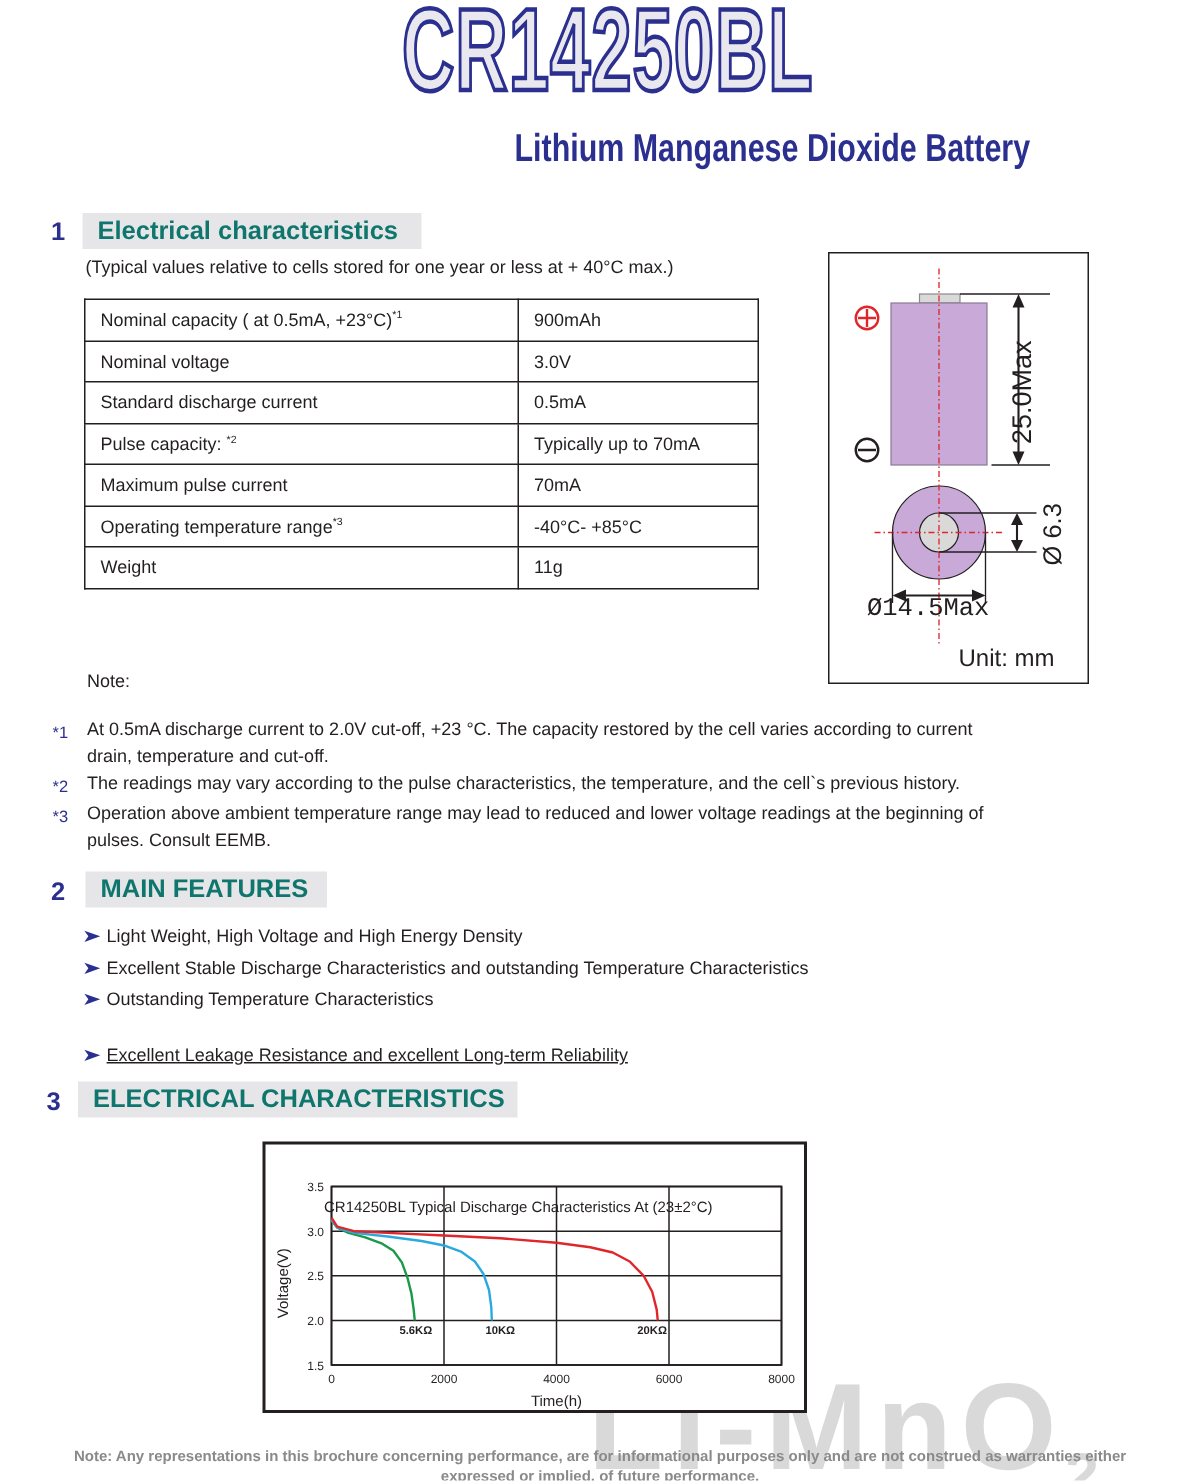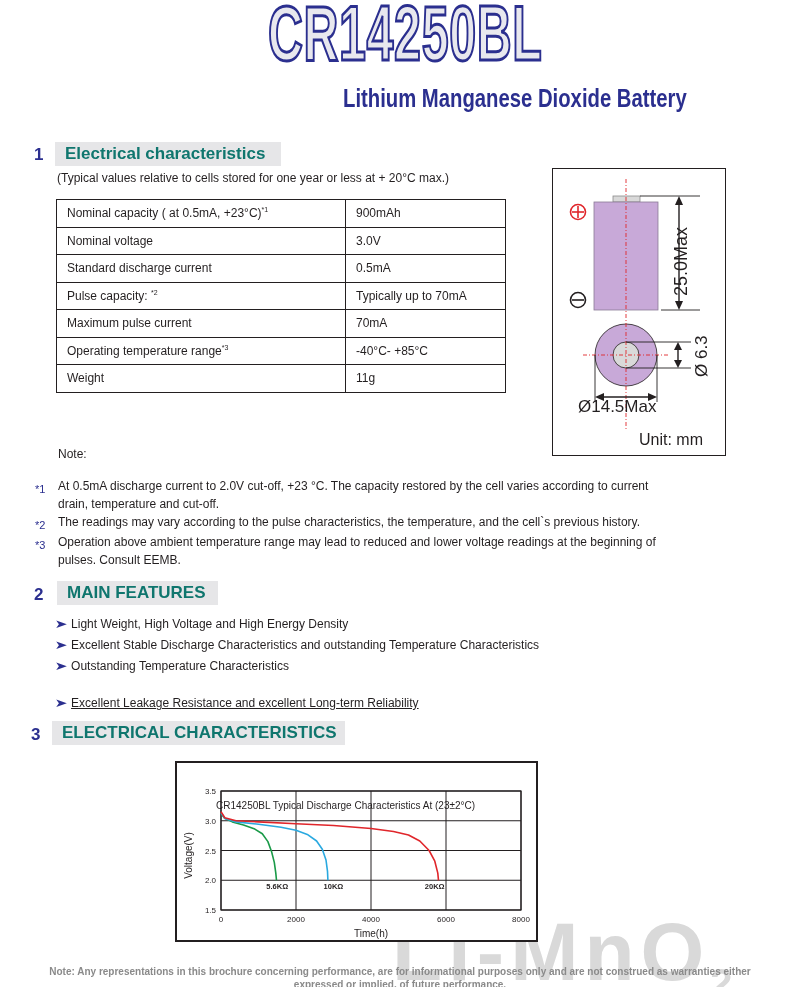--- a/index.html
+++ b/index.html
@@ -43,21 +43,21 @@
   #footer-note { left: 40px; top: 965px; width: 720px; text-align: center; font-size: 10px; color: #8a8a8a; font-weight: bold; line-height: 13px; z-index: 1; }
 </style>
 </head>
 <body>
 
 <div id="main-title" class="abs">CR14250BL</div>
 <div id="subtitle" class="abs">Lithium Manganese Dioxide  Battery</div>
 
 <div class="abs sec-num" style="left:34px; top:145px;">1</div>
 <div class="abs sec-box" style="left:55px; top:142px; padding-right:16px;">Electrical characteristics</div>
-<div id="sub-note" class="abs">(Typical values relative to cells stored for one year or  less at + 20°C max.)</div>
+<div id="sub-note" class="abs">(Typical values relative to cells stored for one year or  less at + 40°C max.)</div>
 
 <table id="spec-table" class="abs">
   <tbody id="spec-body">
       <tr>
         <td class="c1"><span>Nominal capacity   ( at 0.5mA, +23°C)</span><sup class="s">*1</sup></td>
         <td>900mAh</td>
       </tr>
       <tr>
         <td class="c1"><span>Nominal voltage</span></td>
         <td>3.0V</td>
@@ -120,21 +120,21 @@
     <polygon points="125,199 121,191 129,191" fill="#231f20"></polygon>
 
     <line x1="42" y1="186" x2="42" y2="233" stroke="#231f20" stroke-width="0.9"></line>
     <line x1="104" y1="186" x2="104" y2="233" stroke="#231f20" stroke-width="0.9"></line>
     <line x1="46" y1="228" x2="100" y2="228" stroke="#231f20" stroke-width="1.4"></line>
     <polygon points="42,228 51,224 51,232" fill="#231f20"></polygon>
     <polygon points="104,228 95,224 95,232" fill="#231f20"></polygon>
   </svg>
   <div class="abs" style="left:118px; top:44px; width:100px; transform: rotate(-90deg); transform-origin: 0 0; top:127px; font-size:18px; white-space:nowrap;">25.0Max</div>
   <div class="abs" style="left:139px; top:208px; transform: rotate(-90deg); transform-origin: 0 0; font-size:17px; white-space:nowrap;">Ø 6.3</div>
-  <div class="abs" style="left:25px; top:228px; font-size:17px; white-space:nowrap;">Ø14.5Max</div>
+  <div class="abs" style="left:25px; top:228px; font-size:17px; white-space:nowrap;font-family:Liberation Mono, monospace;">Ø14.5Max</div>
   <div class="abs" style="left:86px; top:262px; font-size:16px; white-space:nowrap;">Unit: mm</div>
 </div>
 
 <div class="abs note-line" style="left:58px; top:447px;">Note:</div>
 <div id="notes-container">
     <div class="abs note-mark" style="left: 35px; top: 483px;">*1</div>
     <div class="abs note-line" style="left: 58px; top: 479px;">At 0.5mA discharge current to 2.0V cut-off, +23 °C. The capacity restored by the cell varies according to  current</div>
     <div class="abs note-line" style="left: 58px; top: 497px;">drain,  temperature and cut-off.</div>
     <div class="abs note-mark" style="left: 35px; top: 519px;">*2</div>
     <div class="abs note-line" style="left: 58px; top: 515px;">The readings may vary according to the pulse characteristics, the  temperature, and the cell`s previous history.</div>

